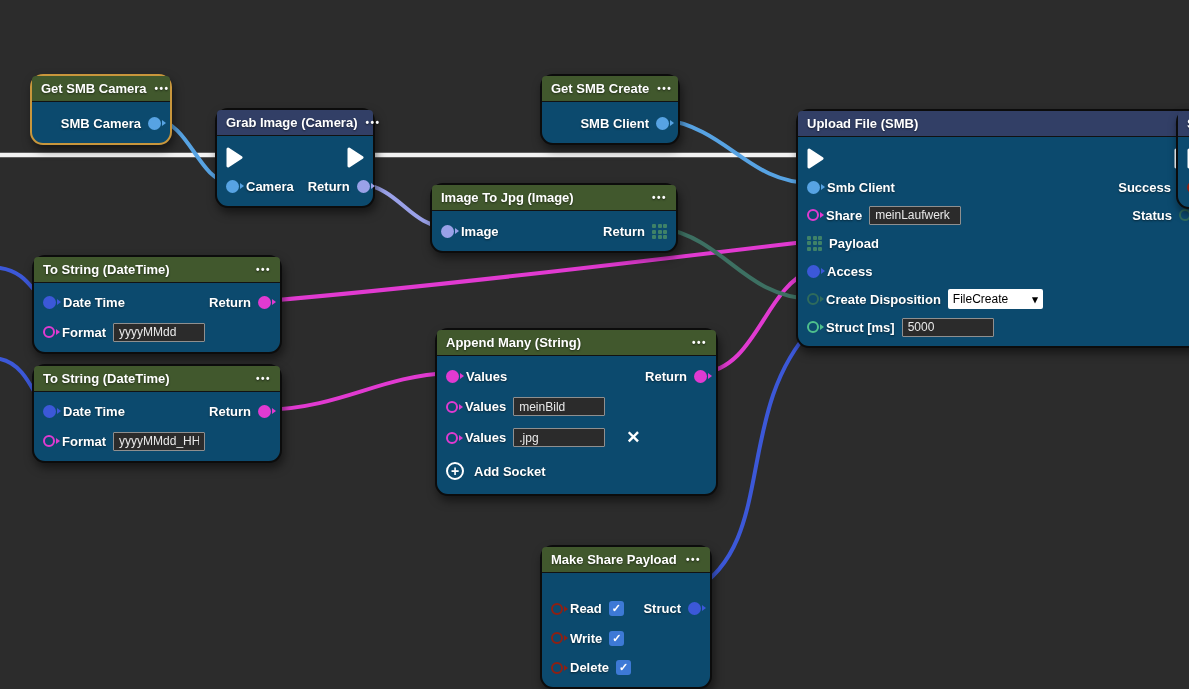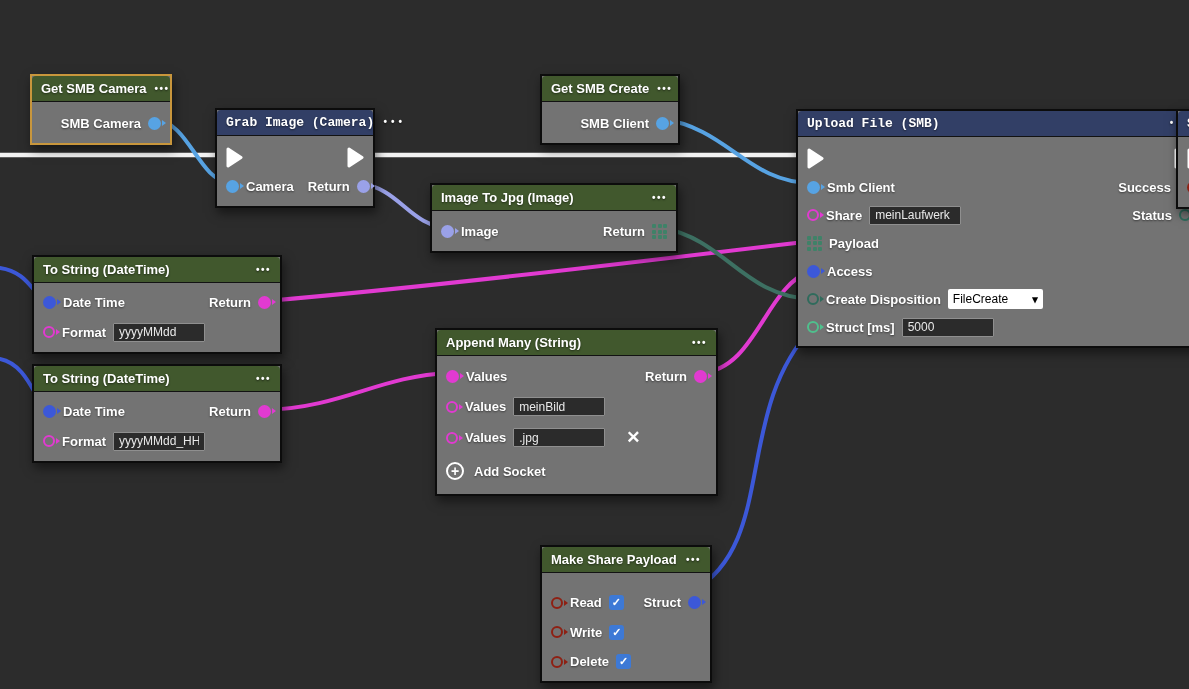--- a/index.html
+++ b/index.html
@@ -1,28 +1,28 @@
 <!DOCTYPE html>
 <html><head>
 <meta charset="utf-8">
 <style>
   html,body{margin:0;padding:0;background:#202020;}
   .canvas{position:relative;width:1189px;height:689px;overflow:hidden;background:#2c2c2c;
           font-family:"Liberation Sans",sans-serif;color:#fff;}
   .wires{position:absolute;left:0;top:0;z-index:0;}
   .wires path{fill:none;stroke-linecap:round;}
 
-  .node{position:absolute;z-index:1;background:#737373;border:2px solid #0c0c0c;border-radius:0;
+  .node{position:absolute;z-index:1;background:#0c4a6e;border:2px solid #0c0c0c;border-radius:13px;
         box-shadow:2px 5px 10px rgba(0,0,0,.5);box-sizing:border-box;}
   .node.selected{border-color:#c8963c;}
   .hd{height:25px;display:flex;align-items:center;justify-content:space-between;gap:8px;
       padding:0 9px;font-size:13px;font-weight:700;border-bottom:1px solid #121212;
       border-radius:4px 4px 0 0;text-shadow:0 1px 2px rgba(0,0,0,.55);white-space:nowrap;}
   .hd.green{background:#41582d;}
-  .hd.navy{background:#323f66;font-family:Liberation Mono, monospace;}
+  .hd.navy{background:#323f66;}
   .dots{font-size:10px;letter-spacing:1.5px;line-height:1;}
   .body{padding:6px 0 5px 0;}
   .r{display:flex;align-items:center;gap:7px;padding:0 9px;height:29px;}
   .lbl{font-size:13px;font-weight:700;white-space:nowrap;text-shadow:0 1px 2px rgba(0,0,0,.5);}
   .grow{flex:1;}
 
   .pin{position:relative;width:13px;height:13px;border-radius:50%;background:var(--c);flex:none;}
   .pin::after{content:"";position:absolute;left:14px;top:3px;width:0;height:0;
               border-top:3.5px solid transparent;border-bottom:3.5px solid transparent;
               border-left:4.5px solid var(--c);}
@@ -285,21 +285,21 @@
         <input class="field" value="5000" style="">
       </div>
     </div>
   </div>
 
   <div class="node" style="left:540px;top:545px;width:172px;">
     <div class="hd green">
       <span class="lbl">Make Share Payload</span>
       <span class="dots">•••</span>
     </div>
-    <div class="body" style="padding-top:15px;">
+    <div class="body" style="padding-top:21px;">
       <div class="r">
         <span class="pin hollow" style="--c:#8e2013"></span>
         <span class="lbl">Read</span>
         <span class="cbx">✓</span>
         <span class="grow"></span>
         <span class="lbl">Struct</span>
         <span class="pin" style="--c:#3c58d8"></span>
       </div>
       <div class="r" style="height:30px;">
         <span class="pin hollow" style="--c:#8e2013"></span>

